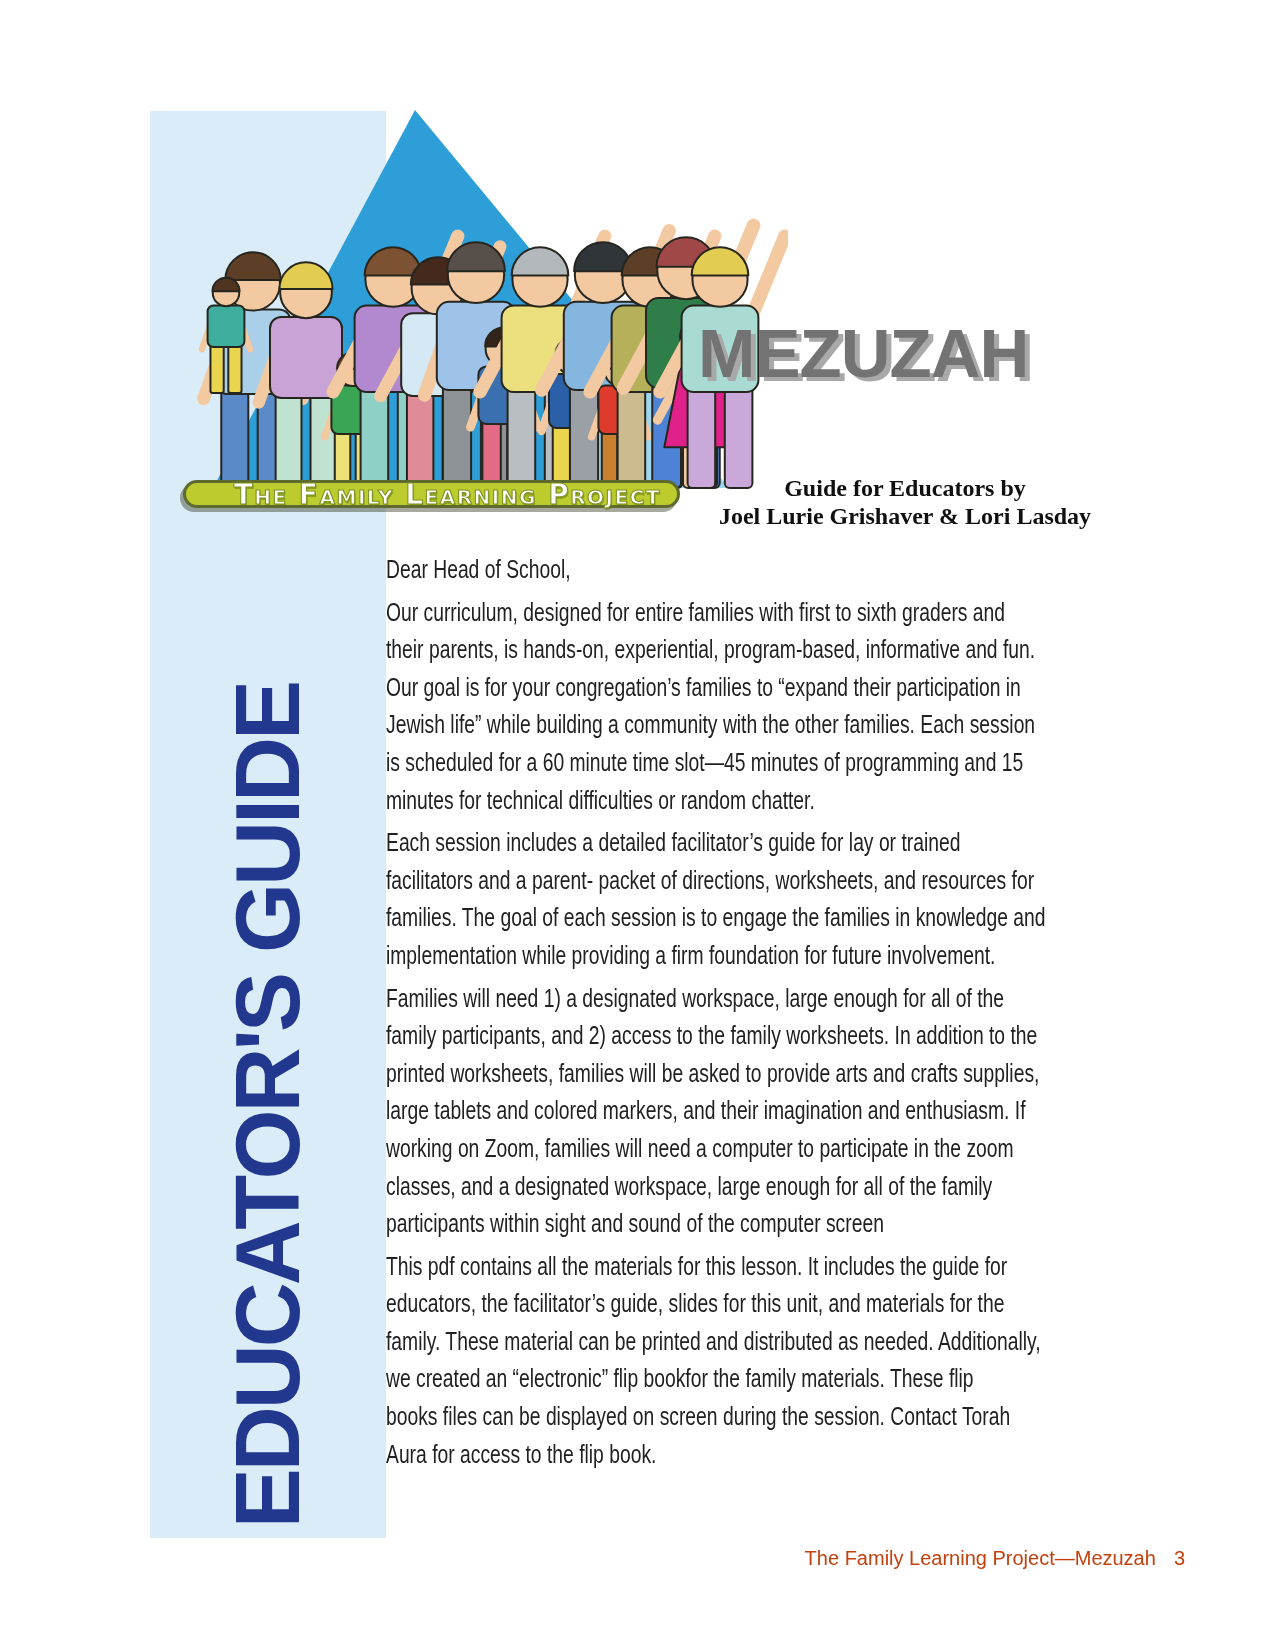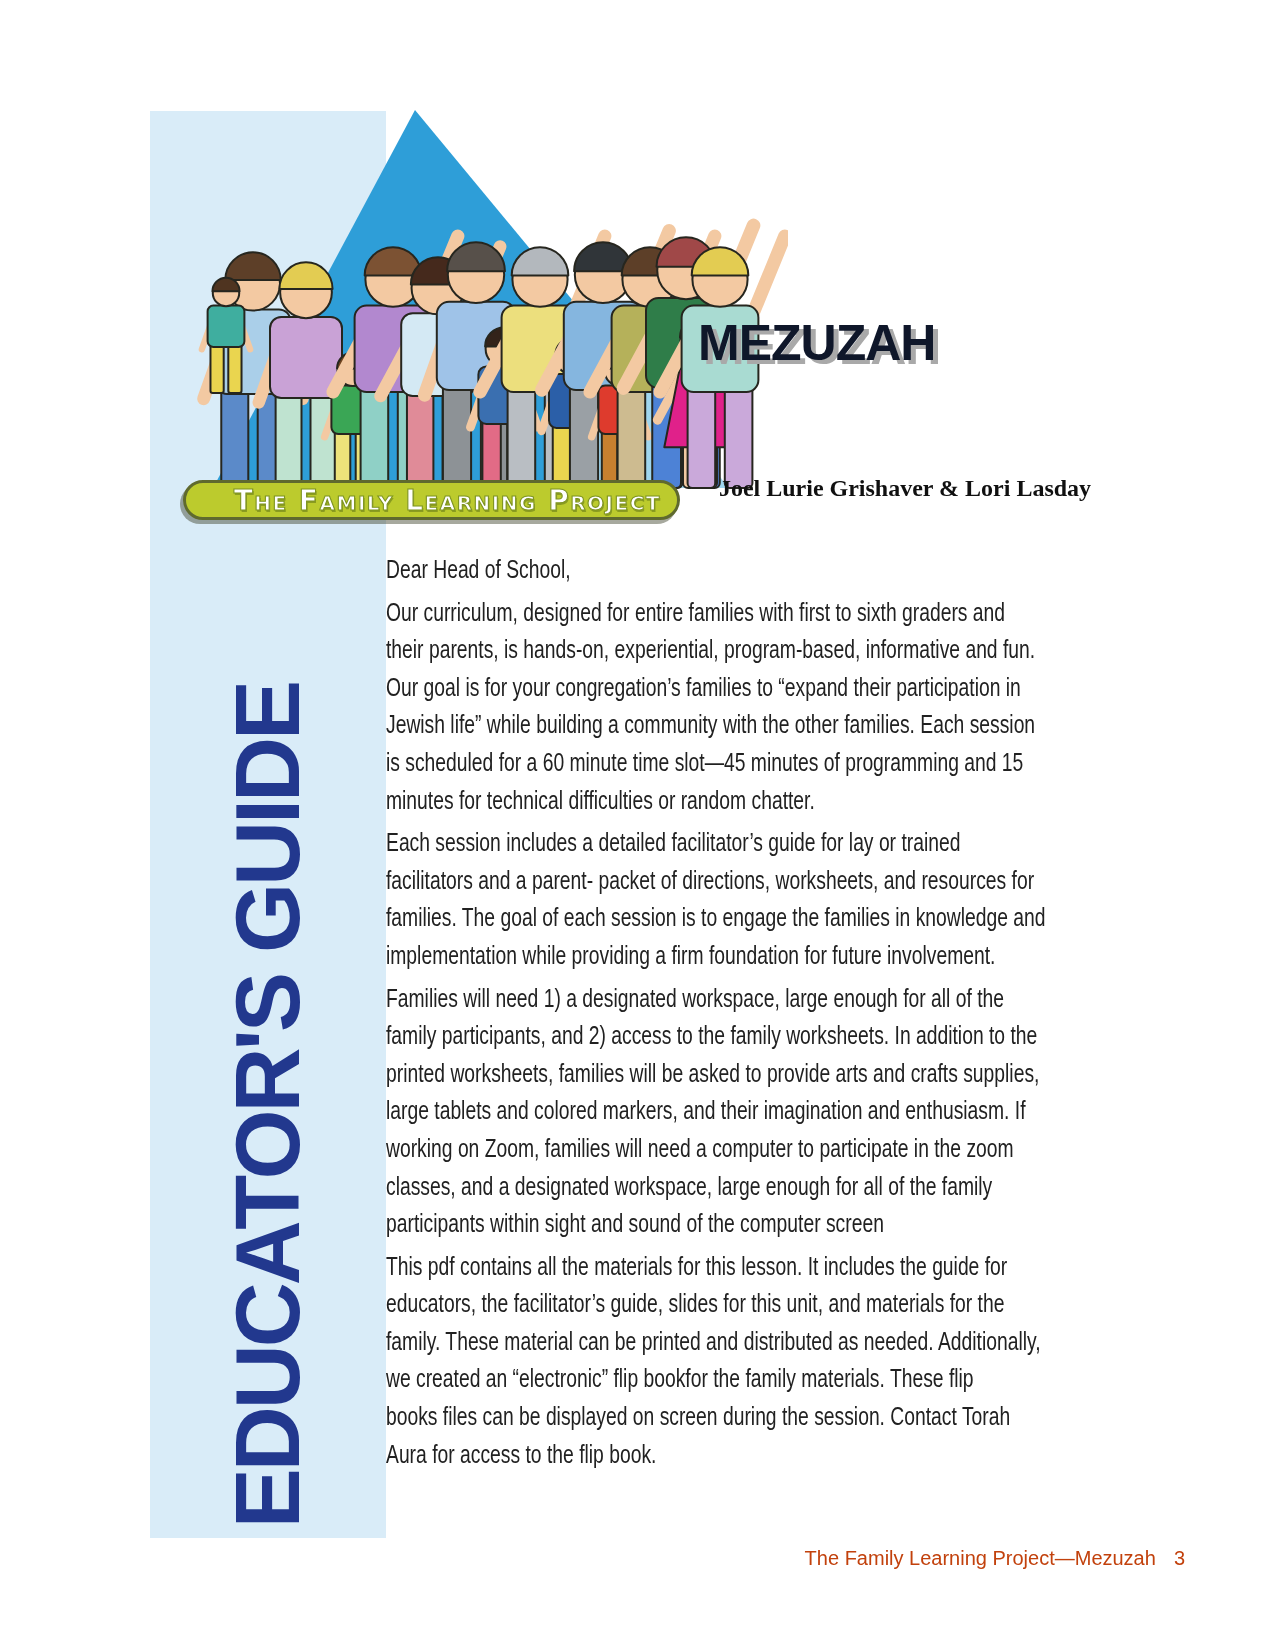--- a/index.html
+++ b/index.html
@@ -5,29 +5,29 @@
   html,body{margin:0;padding:0;background:#888;}
   .page{position:relative;width:1275px;height:1650px;background:#ffffff;overflow:hidden;
         font-family:"Liberation Sans",sans-serif;margin:0 auto;}
   .sidebar{position:absolute;left:150px;top:111px;width:236px;height:1427px;background:#d9ecf8;}
   .vertical-title-wrap{position:absolute;left:150px;bottom:122px;width:236px;
         display:flex;justify-content:center;}
   .vertical-title{writing-mode:vertical-rl;transform:rotate(180deg);
         font-family:"Liberation Sans",sans-serif;font-weight:bold;font-size:90px;
         letter-spacing:-3px;color:#22388e;line-height:1;}
   #logo-svg{position:absolute;left:148px;top:100px;width:640px;height:450px;}
-  .banner{position:absolute;left:183px;top:480px;width:497px;height:40px;box-sizing:border-box;
+  .banner{position:absolute;left:183px;top:480px;width:497px;height:28px;box-sizing:border-box;
         background:#bccb2d;border:3px solid #5f6a2e;border-radius:22px;
         box-shadow:-3px 4px 0 rgba(60,65,40,.45);
         display:flex;align-items:center;justify-content:flex-end;padding-right:16px;}
   .banner-label{font-family:"DejaVu Sans",sans-serif;font-variant:small-caps;font-weight:bold;
         font-size:28px;color:#ffffff;letter-spacing:1.5px;-webkit-text-stroke:1.1px #7e9420;
         text-shadow:1px 2px 0 rgba(90,110,20,.5);white-space:nowrap;}
   .mezuzah{position:absolute;left:698px;top:314px;font-family:"Liberation Sans",sans-serif;
-        font-weight:800;font-size:50px;letter-spacing:-1px;color:#0f172a;
+        font-weight:800;font-size:69px;letter-spacing:-1px;color:#737373;
         text-shadow:5px 4px 0 #a9a9a9;white-space:nowrap;}
   .byline{position:absolute;left:905px;top:474px;transform:translateX(-50%);text-align:center;
         font-family:"Liberation Serif",serif;font-weight:bold;font-size:24px;line-height:28px;
         color:#101010;white-space:nowrap;}
   .body-text{position:absolute;left:386px;top:551px;width:1010px;
         transform:scaleX(0.757);transform-origin:0 0;
         font-family:"Liberation Sans",sans-serif;font-size:25.5px;line-height:37.6px;color:#212121;}
   .body-text p{margin:0 0 5px 0;white-space:pre-line;}
   .footer{position:absolute;right:90px;top:1547px;font-family:"Liberation Sans",sans-serif;
         font-size:20px;color:#c2410c;white-space:nowrap;}
@@ -195,20 +195,21 @@
       </g>
   </svg>
 
   <div class="banner">
     <span class="banner-label">The Family Learning Project</span>
   </div>
 
   <div class="mezuzah">MEZUZAH</div>
 
   <div class="byline">
+    <div>Guide for Educators by</div>
     <div>Joel Lurie Grishaver &amp; Lori Lasday</div>
   </div>
 
   <div class="body-text">
     <p>Dear Head of School,</p>
     <p>Our curriculum, designed for entire families with first to sixth graders and
 their parents, is hands-on, experiential, program-based, informative and fun.
 Our goal is for your congregation’s families to “expand their participation in
 Jewish life” while building a community with the other families. Each session
 is scheduled for a 60 minute time slot—45 minutes of programming and 15

